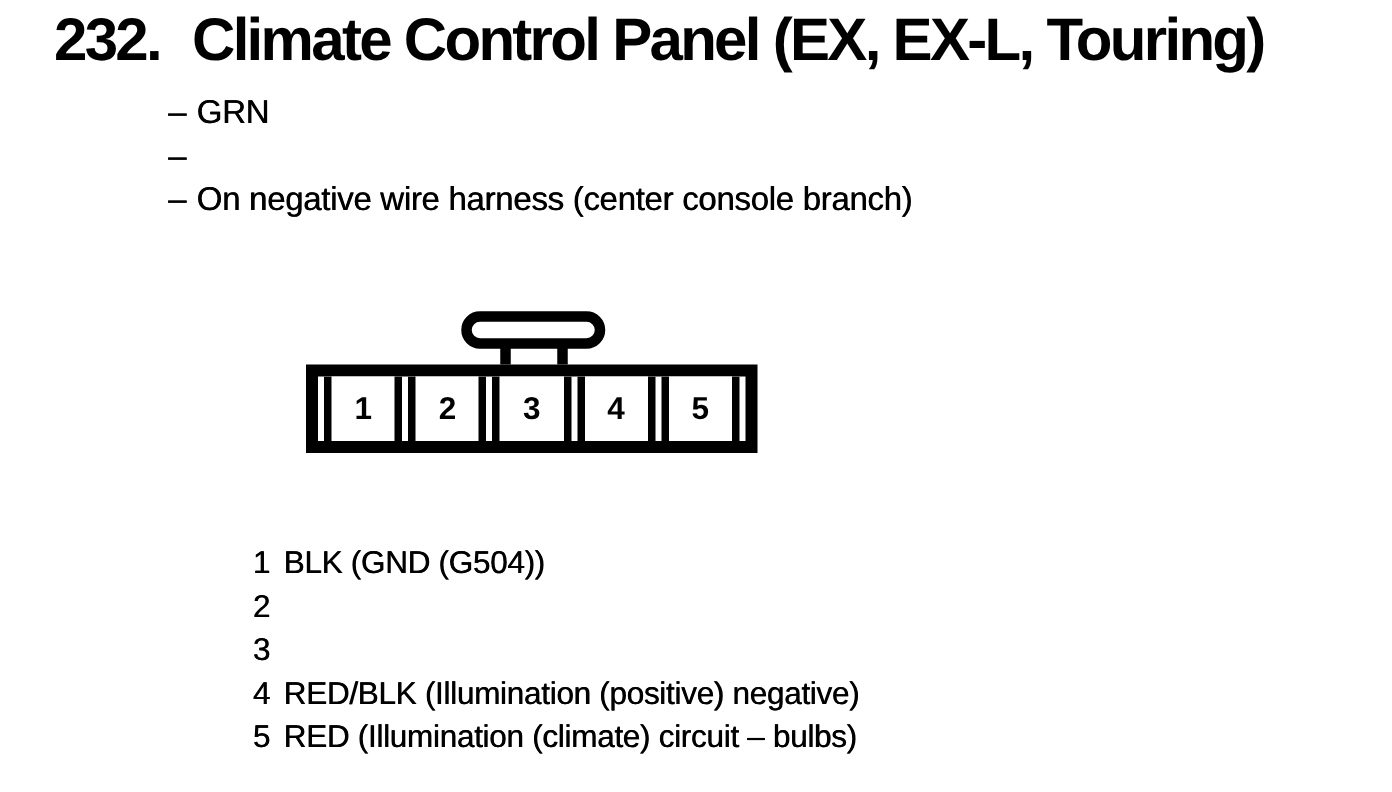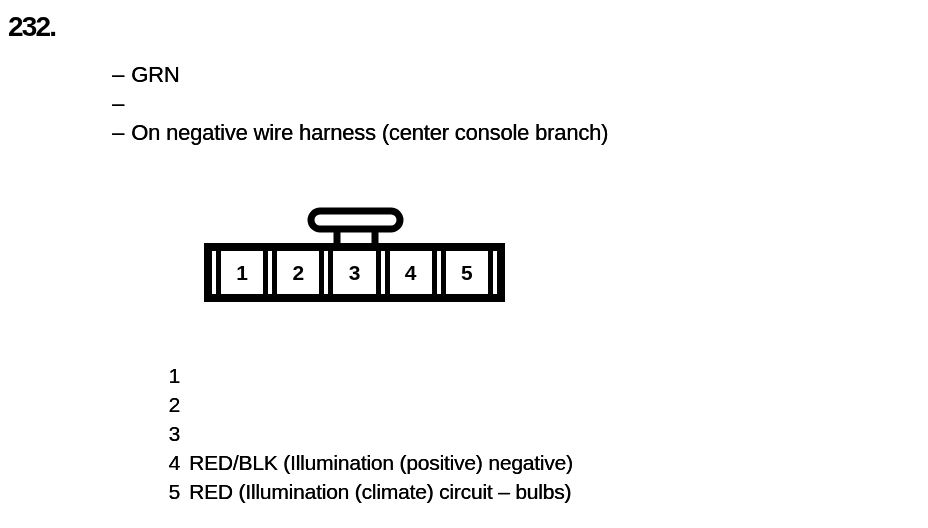--- a/index.html
+++ b/index.html
@@ -12,26 +12,26 @@
     width: 928px;
     height: 528px;
     background: #ffffff;
     color: #000000;
     font-family: "Liberation Sans", sans-serif;
     overflow: hidden;
   }
   
   .heading {
     position: absolute;
-    left: 8px;
+    left: 36px;
     top: 5px;
     display: flex;
     align-items: flex-start;
     font-weight: 700;
-    font-size: 28px;
+    font-size: 40px;
     letter-spacing: -1.8px;
     white-space: nowrap;
     line-height: 44px;
   }
   .heading .item-no {
     width: 92px;
     flex: 0 0 auto;
   }
   
   .notes {
@@ -98,20 +98,21 @@
     margin-right: 9px;
   }
 </style>
 </head>
 <body>
 
 <div class="page">
 
   <div class="heading">
     <span class="item-no">232.</span>
+    <span class="title-text">Climate Control Panel (EX, EX-L, Touring)</span>
   </div>
 
   <div class="notes">
     <div class="note-line">
       <span class="note-dash">–</span>
       <span>GRN</span>
     </div>
     <div class="note-line">
       <span class="note-dash">–</span>
     </div>
@@ -131,20 +132,21 @@
     <div class="pin-cell">1</div>
     <div class="pin-cell">2</div>
     <div class="pin-cell">3</div>
     <div class="pin-cell">4</div>
     <div class="pin-cell">5</div>
   </div>
 
   <div class="pin-list">
     <div class="pin-row">
       <span class="pin-num">1</span>
+      <span class="pin-desc">BLK (GND (G504))</span>
     </div>
     <div class="pin-row">
       <span class="pin-num">2</span>
     </div>
     <div class="pin-row">
       <span class="pin-num">3</span>
     </div>
     <div class="pin-row">
       <span class="pin-num">4</span>
       <span class="pin-desc">RED/BLK (Illumination (positive) negative)</span>

